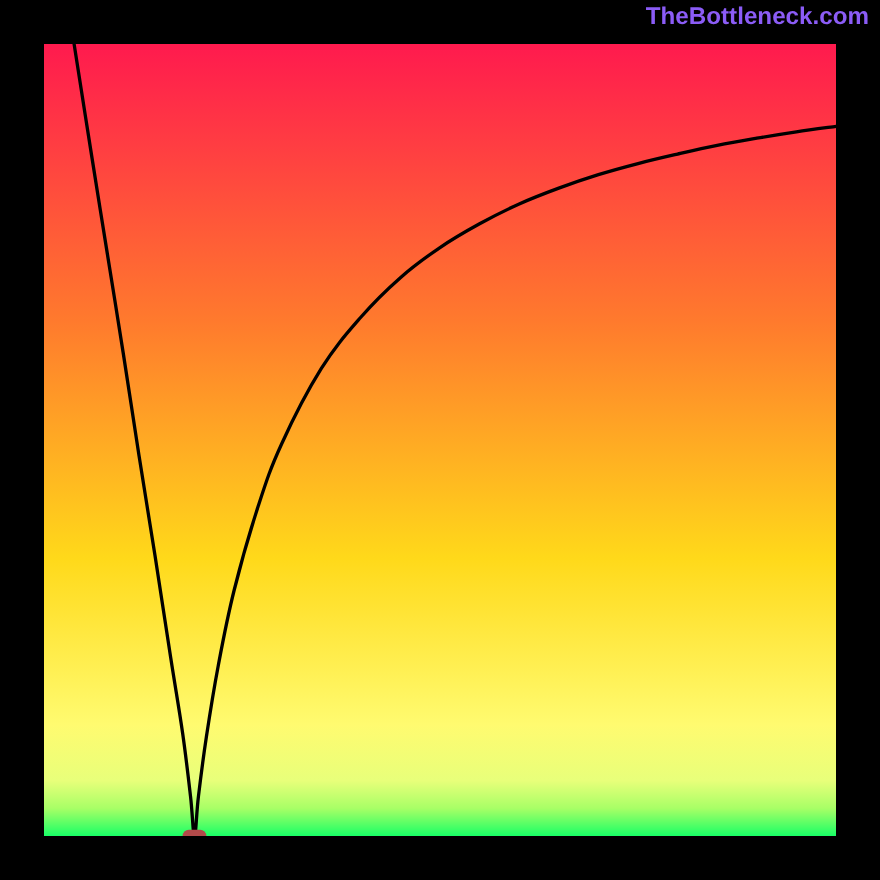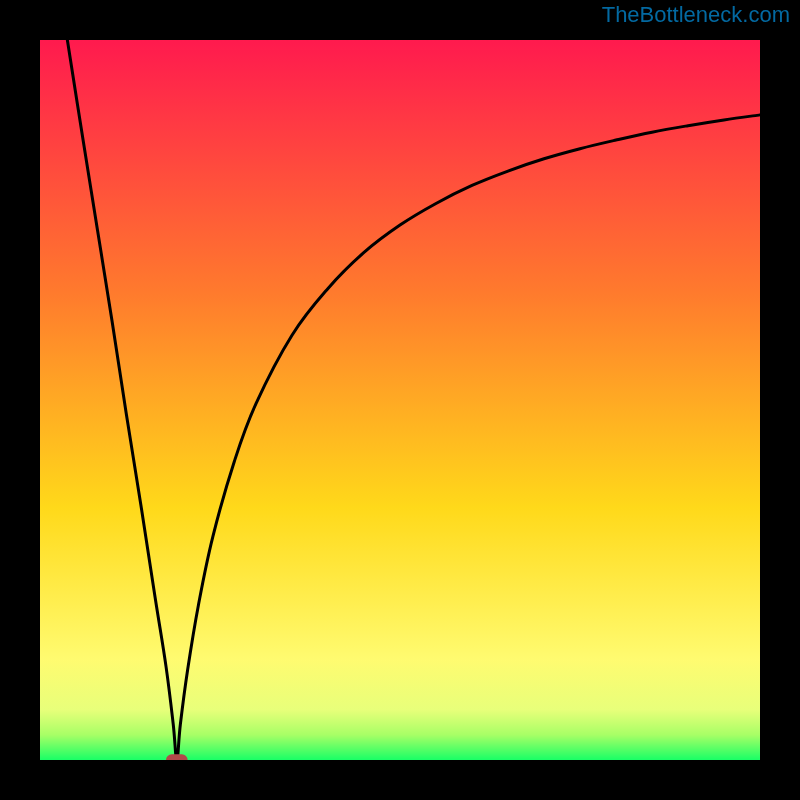--- a/index.html
+++ b/index.html
@@ -13,23 +13,23 @@
   }
   .container {
     position: relative;
     width: 800px;
     height: 800px;
   }
   .watermark {
     position: absolute;
     top: 2px;
     right: 10px;
-    color: #0369a1;
+    color: #8b5cf6;
     font-size: 22px;
-    font-weight: 400;
+    font-weight: 700;
     z-index: 10;
     user-select: none;
   }
   svg {
     position: absolute;
     top: 0;
     left: 0;
   }
 </style>
 </head>

